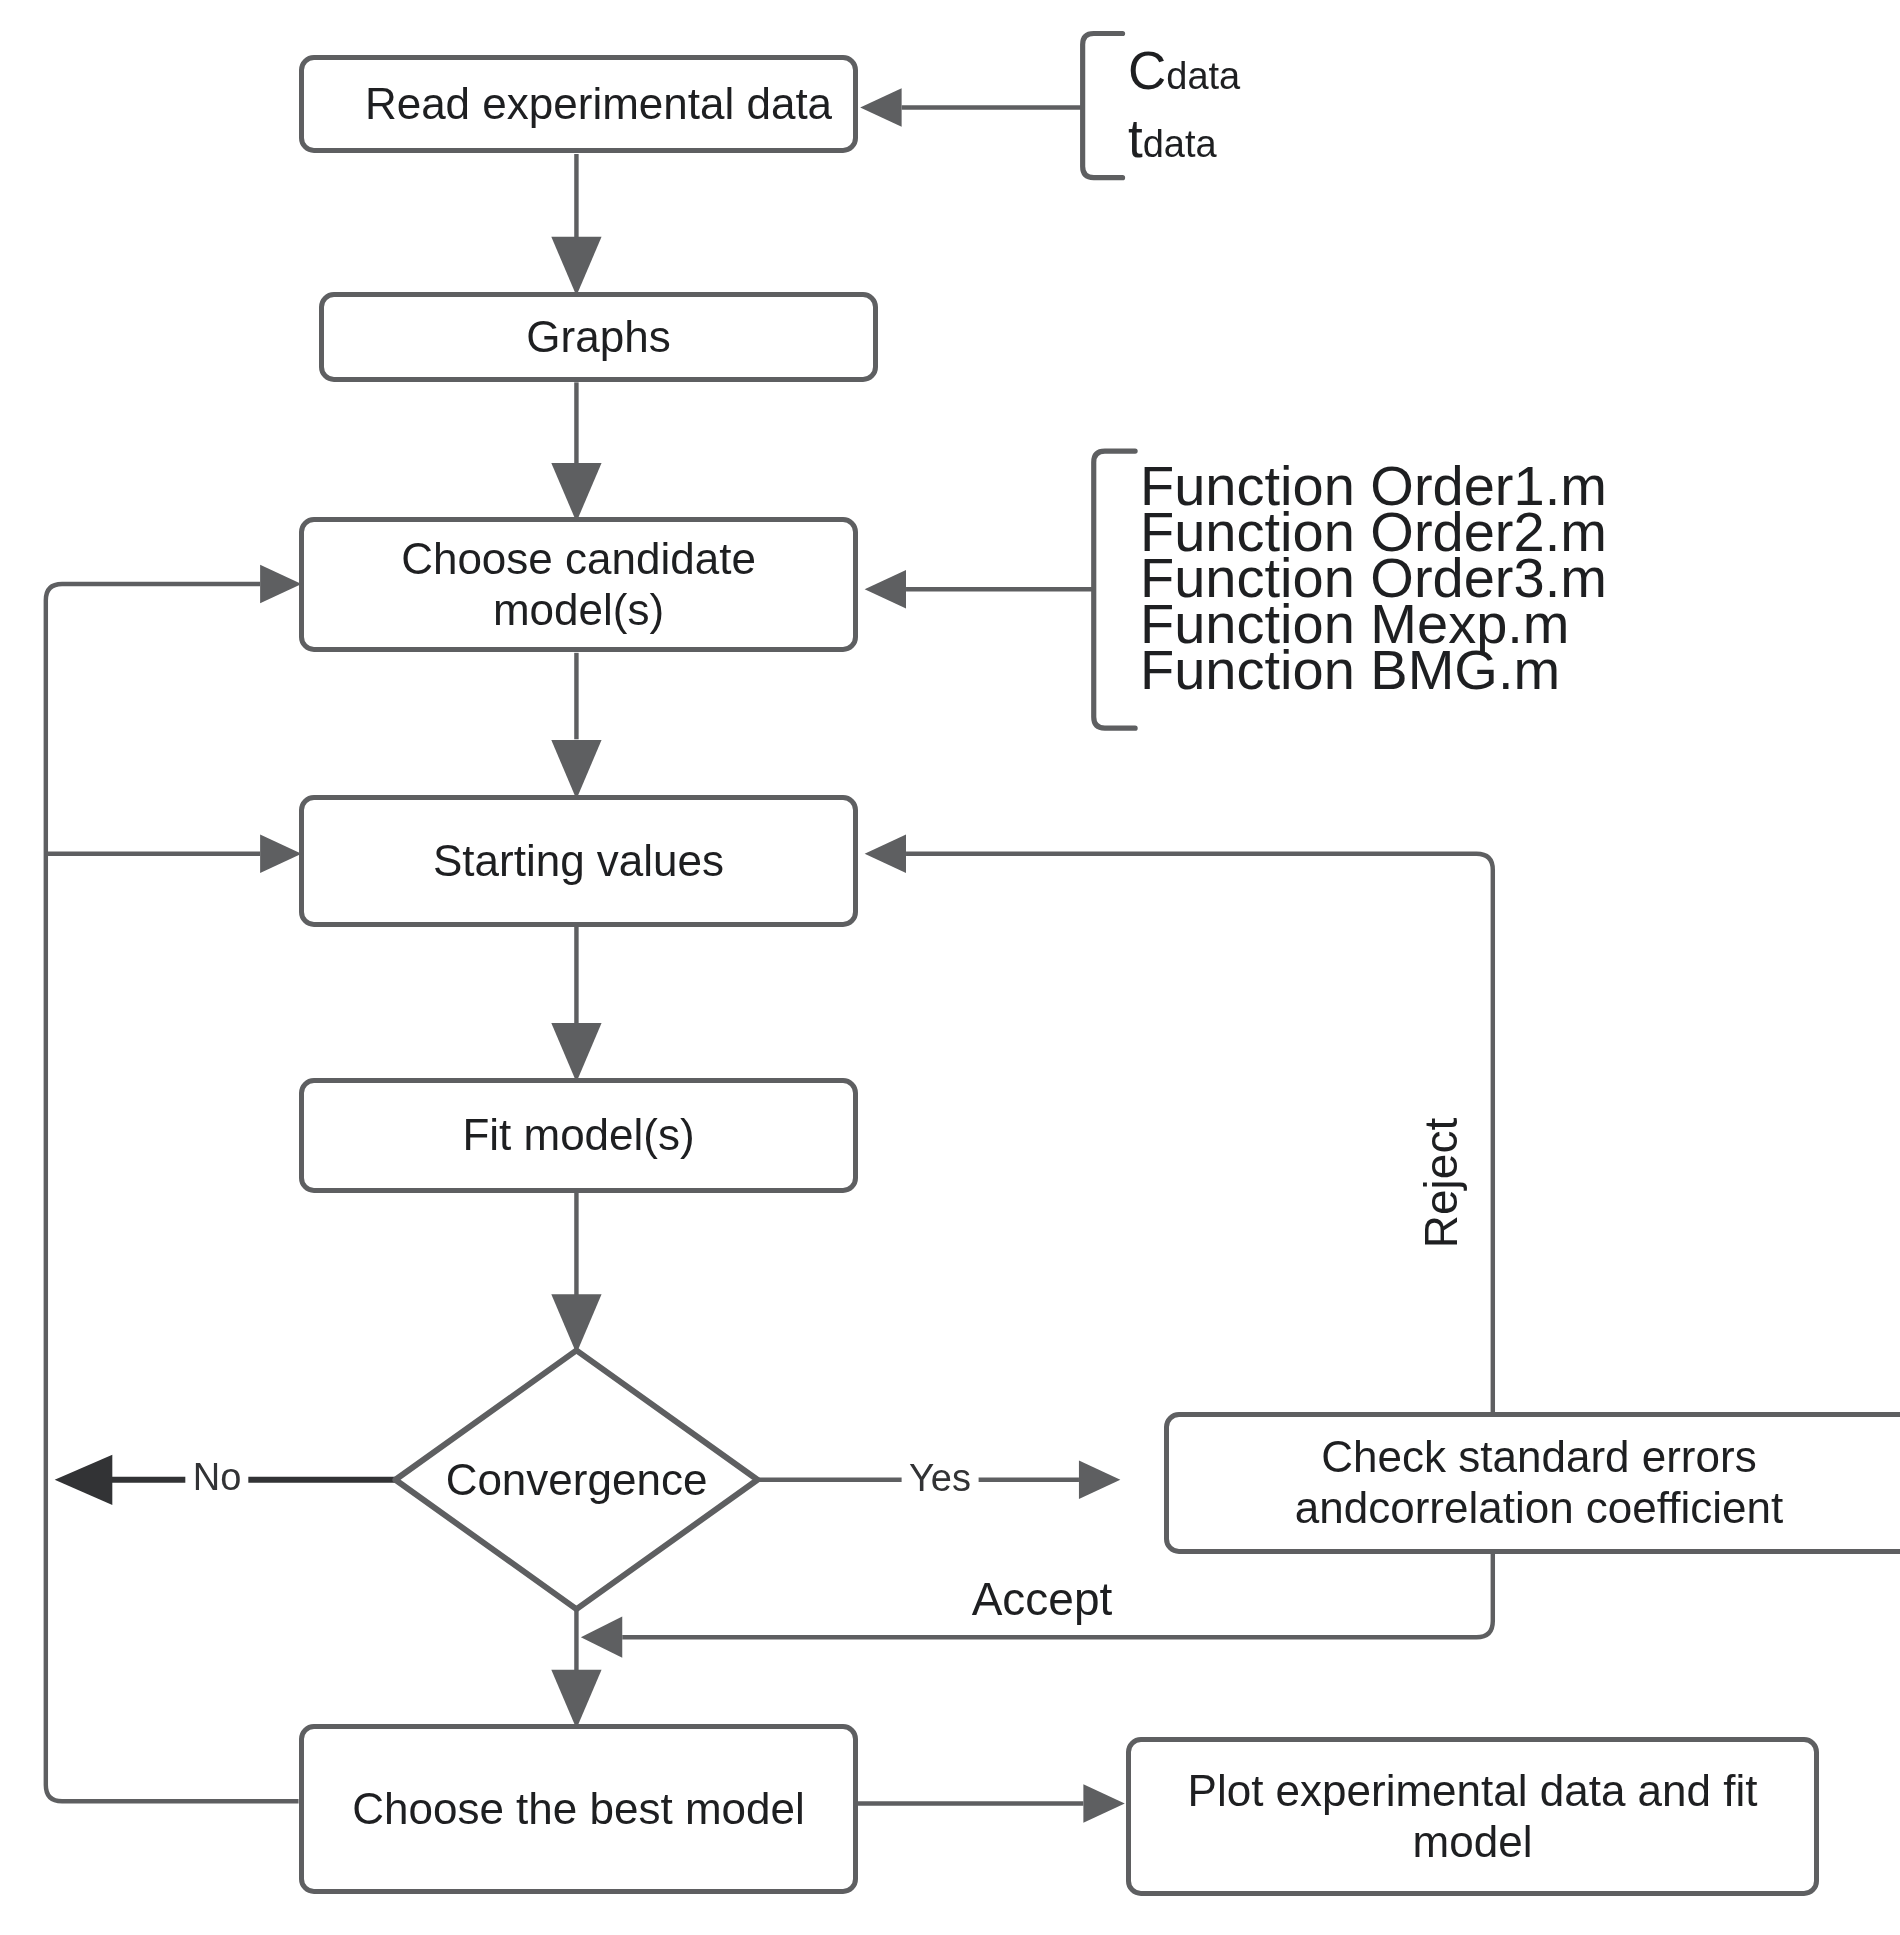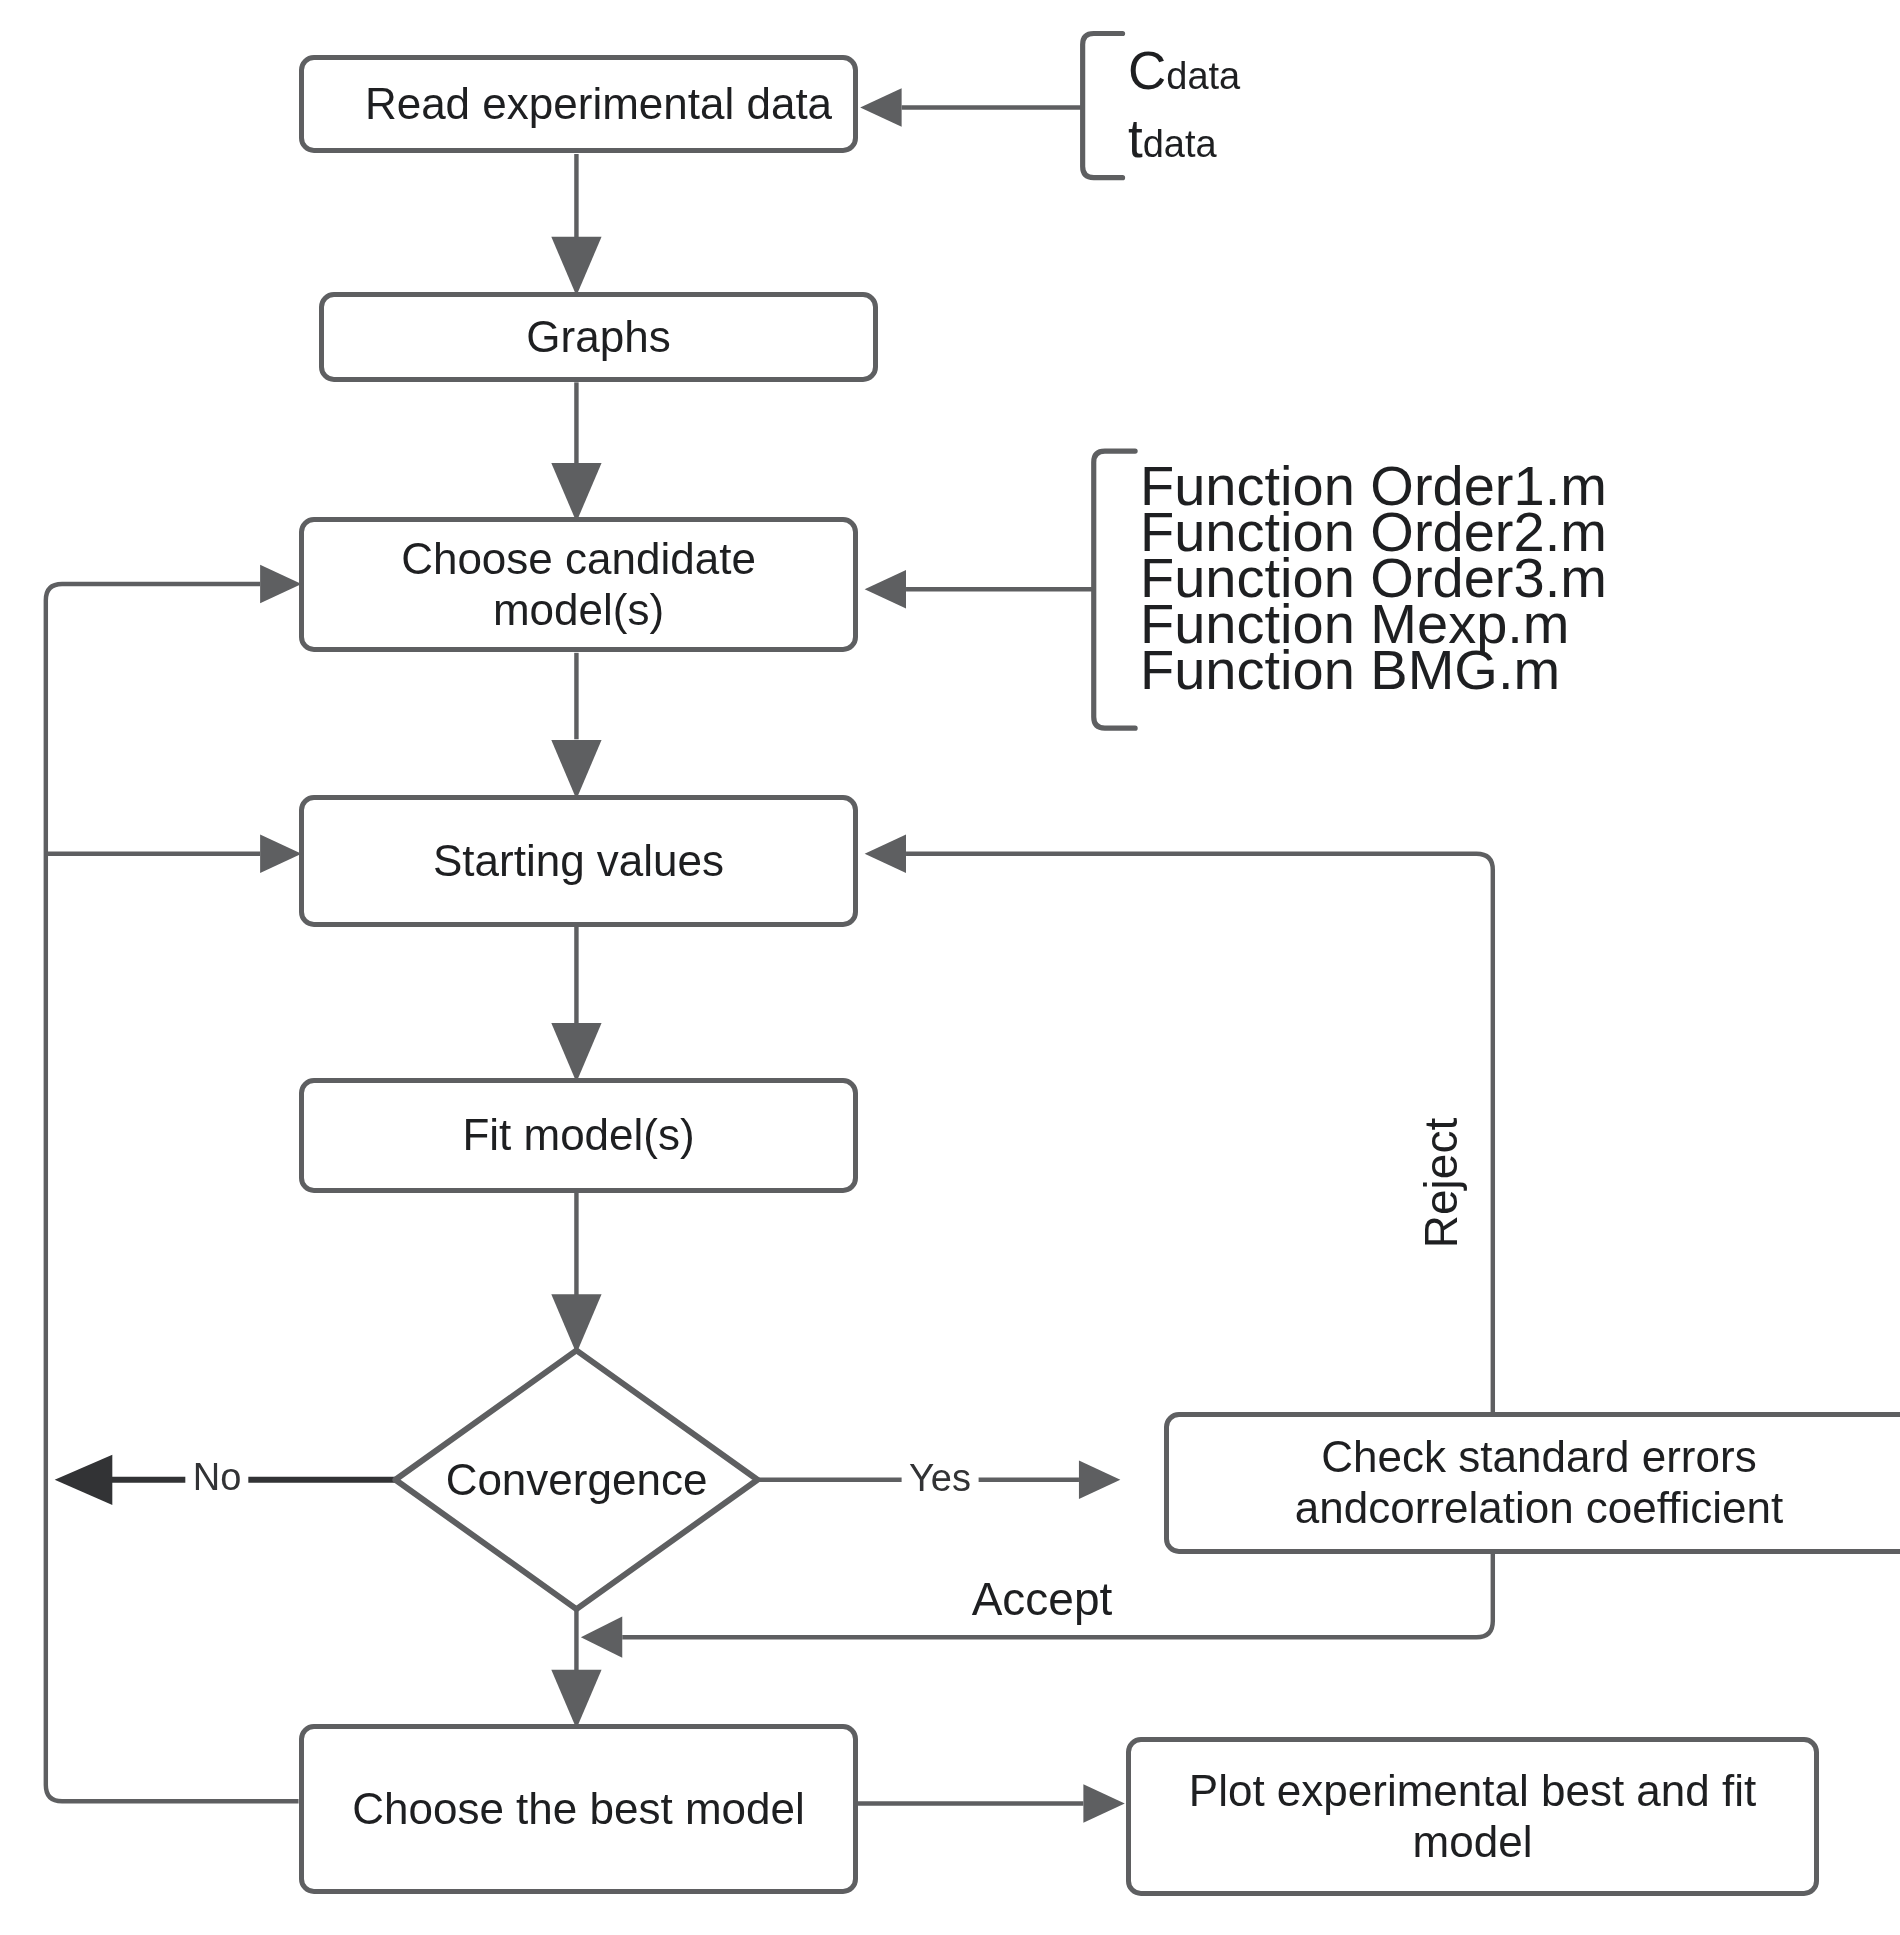--- a/index.html
+++ b/index.html
@@ -136,21 +136,21 @@
 
   <div class="node" style="left:299px;top:1724px;width:559px;height:170px;">
     <span class="inner">Choose the best model</span>
   </div>
 
   <div class="node" style="left:1120px;top:1412px;width:750px;height:142px;margin-left:44px;">
     <span class="inner" style="max-width:621px;">Check standard errors andcorrelation coefficient</span>
   </div>
 
   <div class="node" style="left:1126px;top:1737px;width:693px;height:159px;">
-    <span class="inner" style="max-width:628px;">Plot experimental best and fit model</span>
+    <span class="inner" style="max-width:628px;">Plot experimental data and fit model</span>
   </div>
 
   <div class="diamond-label" style="left:355px;top:1450px;width:443px;height:59px;">
     <span>Convergence</span>
   </div>
 
   <div class="var-list" style="left:1128px;top:44px;">
     <span class="var-item"><span class="var-first">C</span><span class="var-rest">data</span></span>
     <span class="var-item"><span class="var-first">t</span><span class="var-rest">data</span></span>
   </div>

